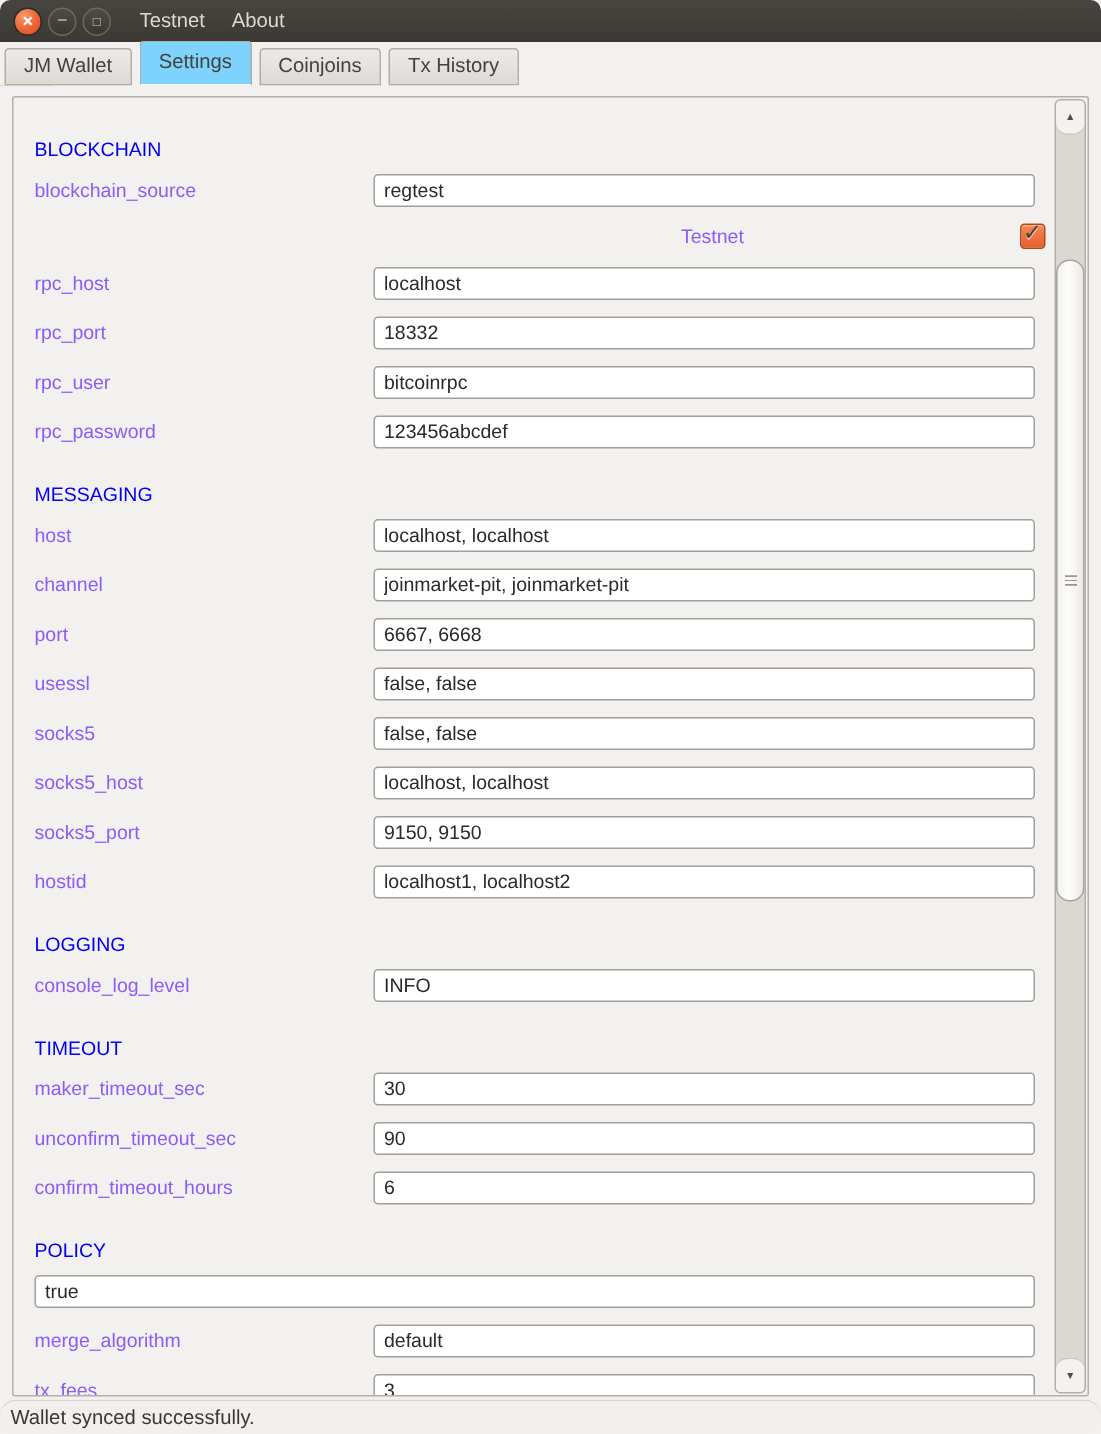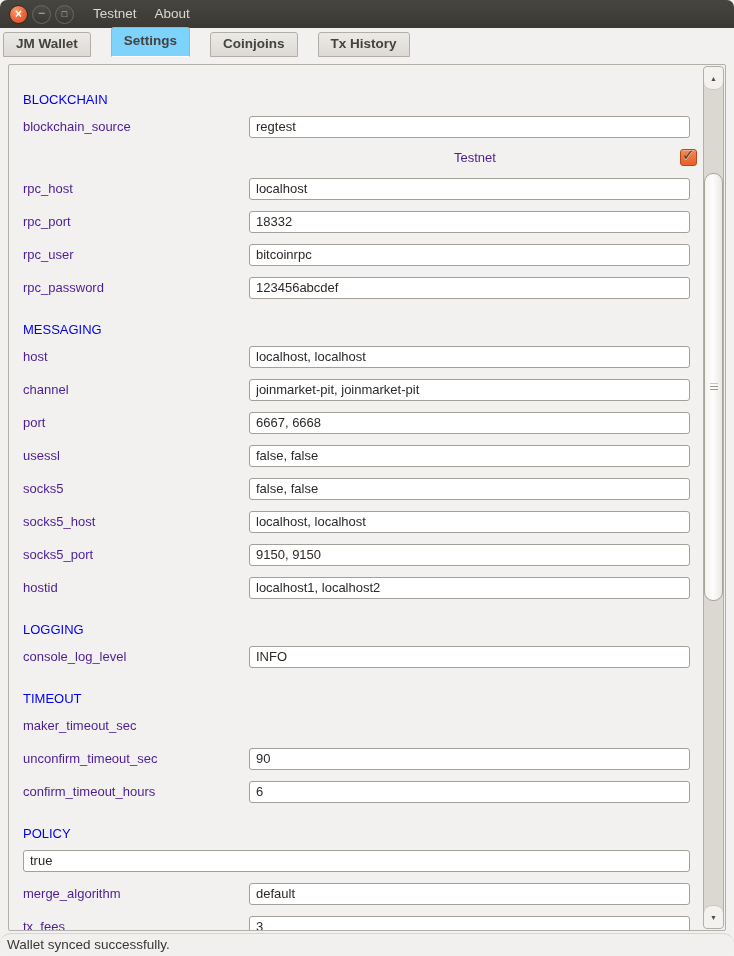--- a/index.html
+++ b/index.html
@@ -37,24 +37,24 @@
   .menubar{display:flex;margin-left:10px;height:28px;}
   .menu-item{
     padding:0 9px;line-height:27px;color:#dcd8d0;font-size:13.5px;cursor:default;
   }
   
   .tabbar{
     position:absolute;top:28px;left:0;right:0;height:29px;
     display:flex;align-items:flex-end;padding-left:3px;background:#f2f1ef;
   }
   .tab{
-    height:23px;line-height:22px;padding:0 12px;margin-right:20px;
+    height:23px;line-height:22px;padding:0 12px;margin-right:5px;
     background:linear-gradient(#eceae7,#dddad6);
     border:1px solid #b1ada7;border-radius:3px 3px 0 0;
-    font-size:13.5px;color:#44423e;cursor:default;white-space:nowrap;font-weight:bold;
+    font-size:13.5px;color:#44423e;cursor:default;white-space:nowrap;
   }
   .tab.active{
     height:28px;line-height:26px;background:#7dd3fc;
     border-bottom:1px solid #fdfdfc;position:relative;z-index:2;
   }
   .focus-line{position:absolute;top:57px;left:0;width:36px;height:2px;background:#d0773b;}
   
   .main{position:absolute;top:57px;bottom:22px;left:0;right:0;background:#f2f1ef;}
   .panel{
     position:absolute;left:8px;top:7px;right:8px;bottom:3px;
@@ -63,21 +63,21 @@
   .content{
     position:absolute;left:0;top:0;right:21px;bottom:0;
     padding:9px 7px 0 14px;overflow:hidden;
   }
   .section-row{
     height:22px;margin-top:14px;display:flex;align-items:center;
     color:#0000ee;font-size:13px;
   }
   .field-row{display:flex;align-items:center;height:33px;}
   .field-row.checkbox-row{height:29px;justify-content:flex-end;}
-  .field-label{flex:0 0 226px;color:#4c1d95;font-size:13px;}
+  .field-label{flex:0 0 226px;color:#8b5cf6;font-size:13px;}
   .field-input{
     flex:1;height:22px;margin-right:7px;box-sizing:border-box;
     border:1px solid #a39f99;border-radius:3px;background:#ffffff;
     padding:0 6px;font:13px "Liberation Sans","DejaVu Sans",sans-serif;color:#2b2a27;
     outline:none;
   }
   .checkbox{
     width:17px;height:17px;border-radius:3px;position:relative;
     background:linear-gradient(#f18a55,#e65f2b);
     border:1px solid #b44818;box-sizing:border-box;
@@ -209,20 +209,21 @@
           <input type="text" class="field-input" value="localhost1, localhost2" style="">
         </div>
         <div class="section-row">LOGGING</div>
         <div class="field-row">
           <span class="field-label">console_log_level</span>
           <input type="text" class="field-input" value="INFO" style="">
         </div>
         <div class="section-row">TIMEOUT</div>
         <div class="field-row">
           <span class="field-label">maker_timeout_sec</span>
+          <input type="text" class="field-input" value="30" style="">
         </div>
         <div class="field-row">
           <span class="field-label">unconfirm_timeout_sec</span>
           <input type="text" class="field-input" value="90" style="">
         </div>
         <div class="field-row">
           <span class="field-label">confirm_timeout_hours</span>
           <input type="text" class="field-input" value="6" style="">
         </div>
         <div class="section-row">POLICY</div>

